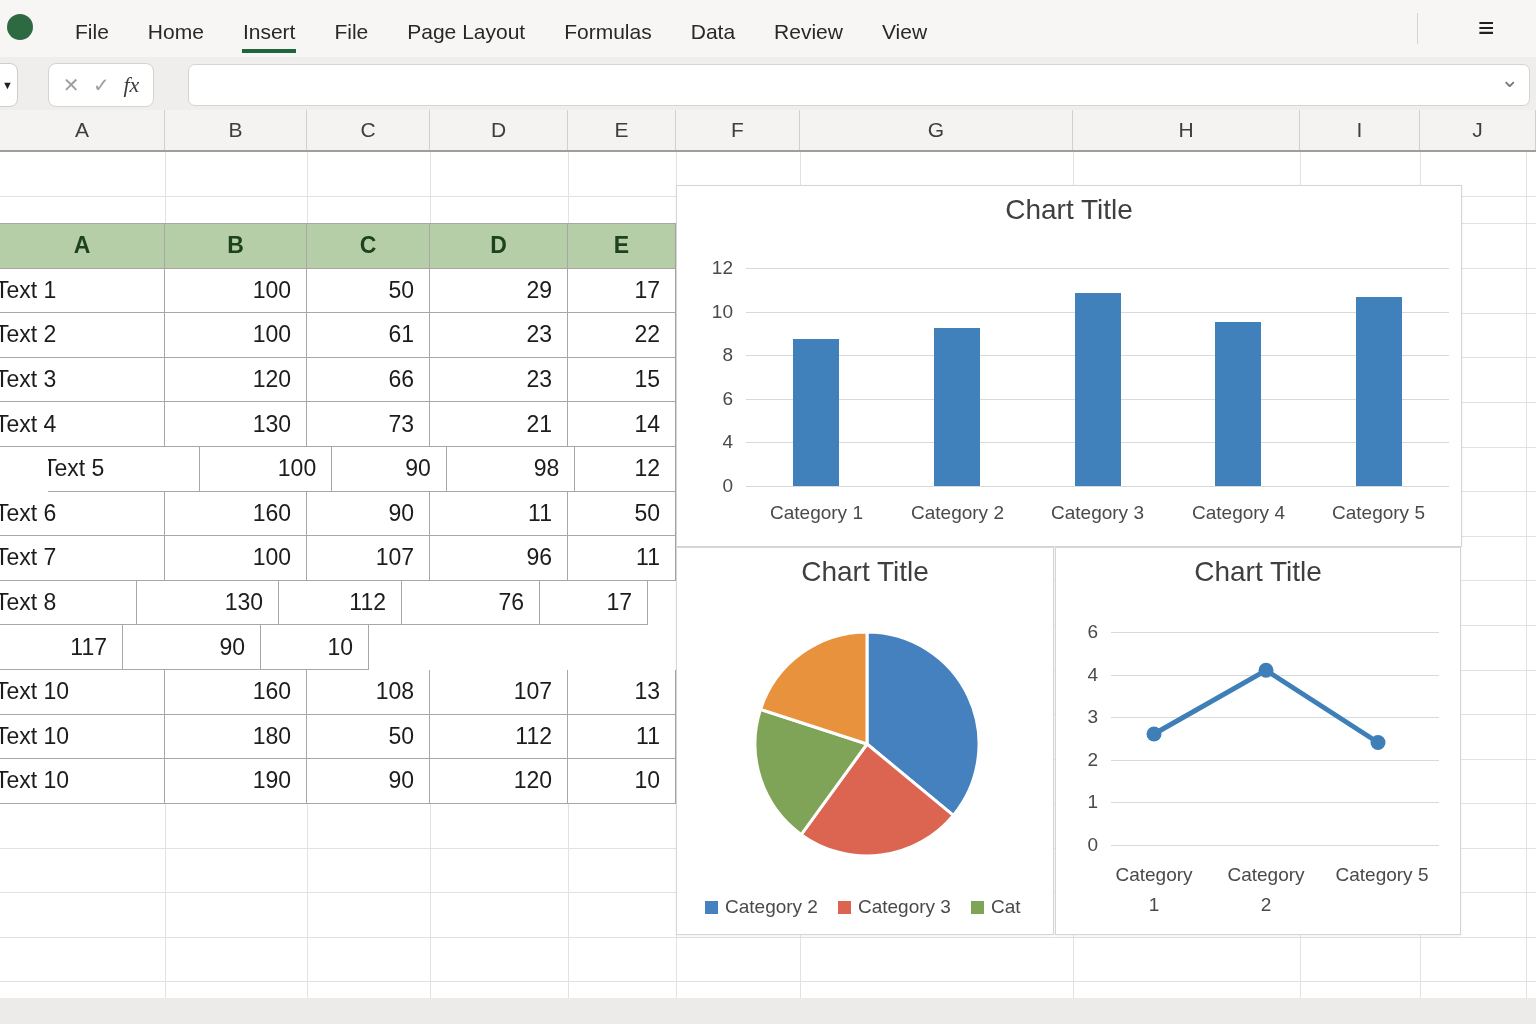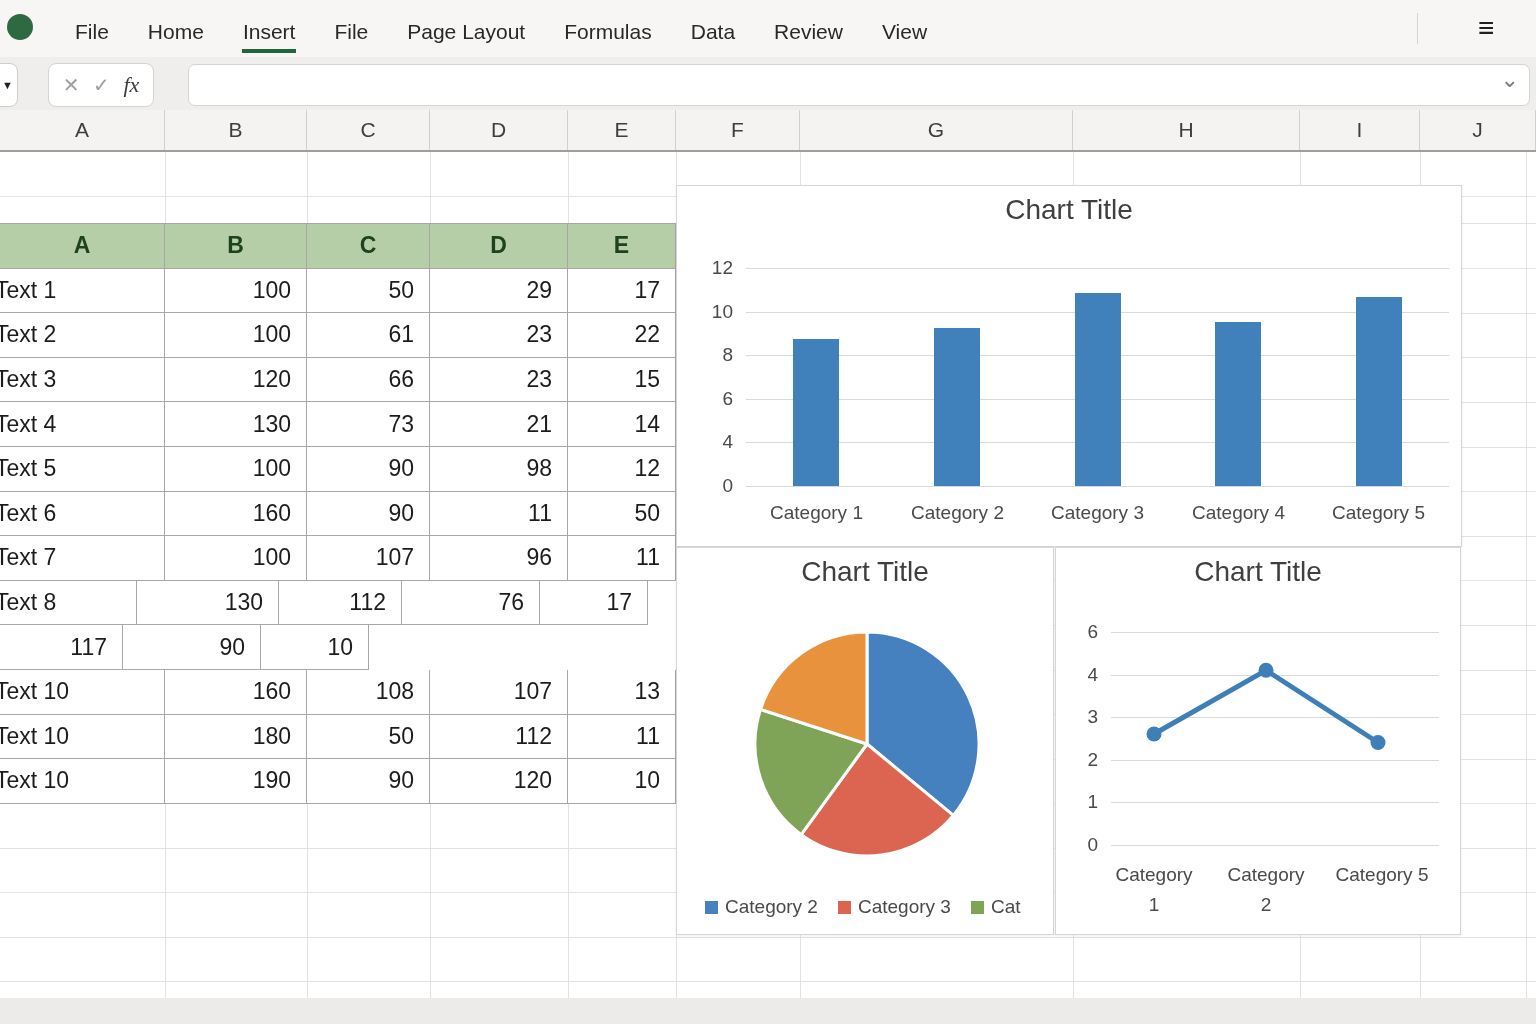--- a/index.html
+++ b/index.html
@@ -226,21 +226,21 @@
         <div class="t-row">
           <div class="t-cell txt" style="width: 165px;">
             <span class="lab">Text 4</span>
           </div>
           <div class="t-cell num" style="width: 142px;">130</div>
           <div class="t-cell num" style="width: 123px;">73</div>
           <div class="t-cell num" style="width: 138px;">21</div>
           <div class="t-cell num" style="width: 108px;">14</div>
         </div>
         <div class="t-row">
-          <div class="t-cell txt" style="width: 165px;">
+          <div class="t-cell txt" style="width: 165px; margin-left: 48px;">
             <span class="lab">Text 5</span>
           </div>
           <div class="t-cell num" style="width: 142px;">100</div>
           <div class="t-cell num" style="width: 123px;">90</div>
           <div class="t-cell num" style="width: 138px;">98</div>
           <div class="t-cell num" style="width: 108px;">12</div>
         </div>
         <div class="t-row">
           <div class="t-cell txt" style="width: 165px;">
             <span class="lab">Text 6</span>

